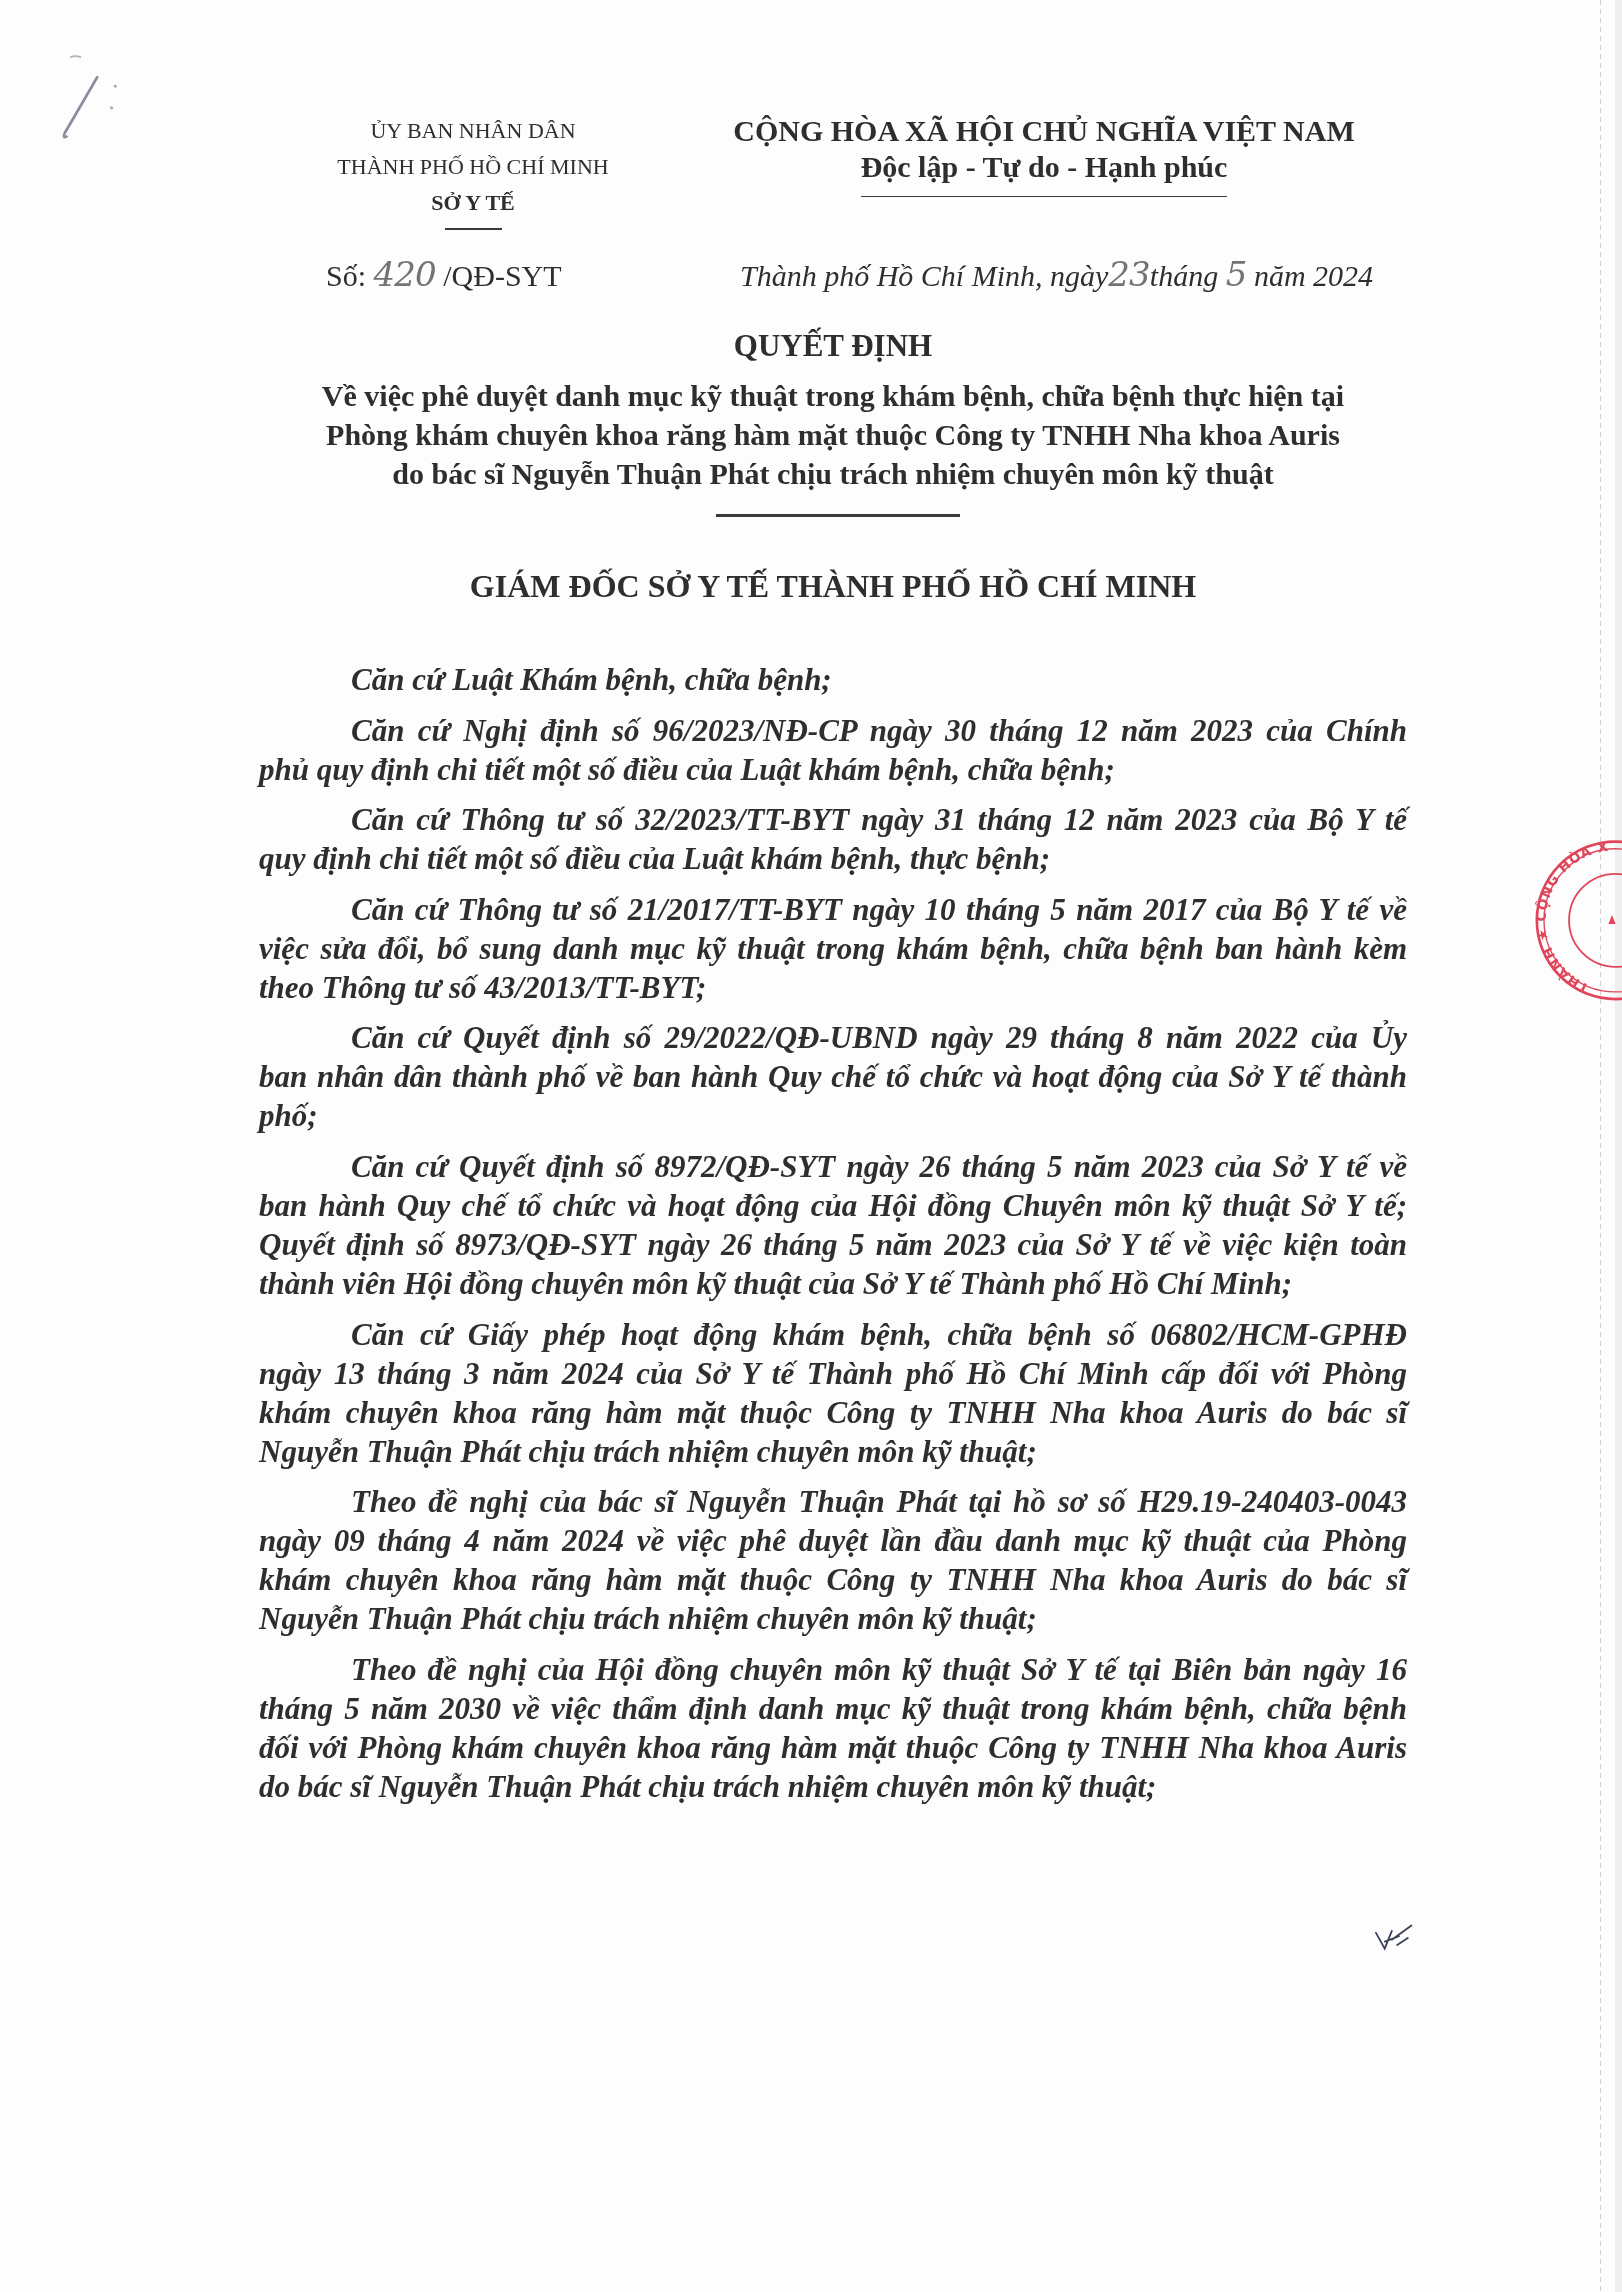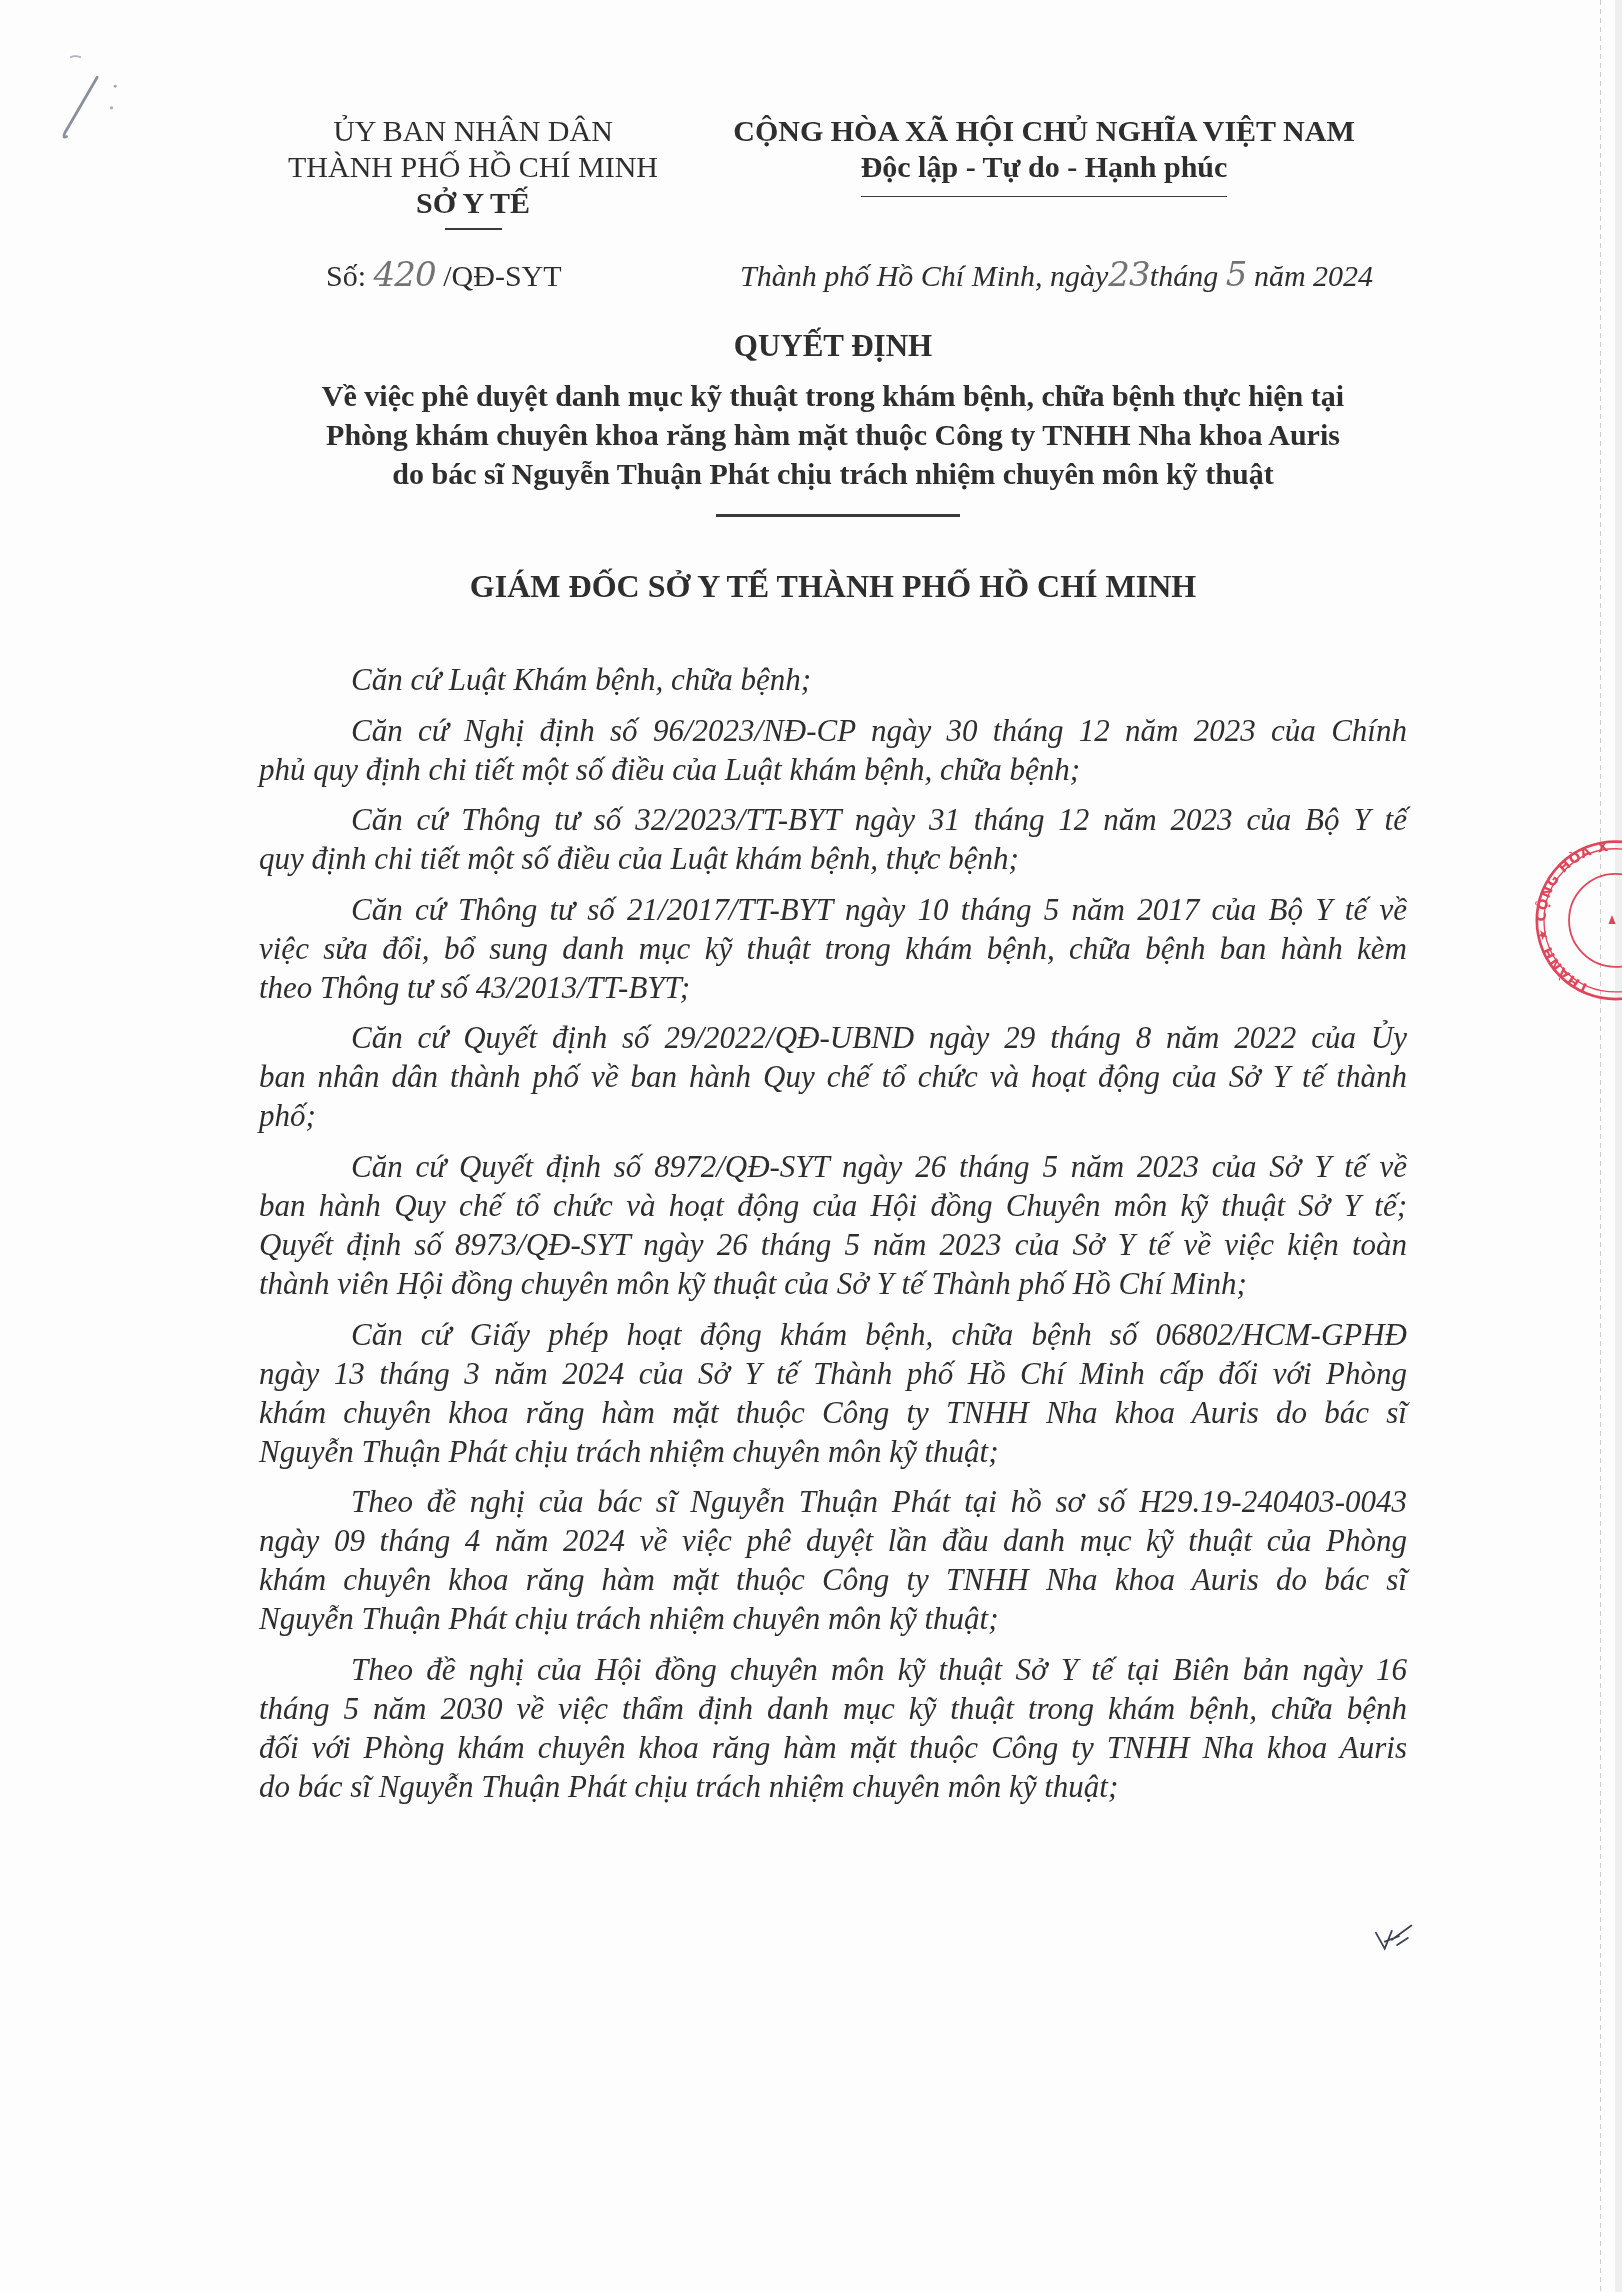--- a/index.html
+++ b/index.html
@@ -7,40 +7,40 @@
     width: 1623px; height: 2293px; position: relative; overflow: hidden;
     background: #fdfdfd; color: #2e2e2e;
     font-family: "Liberation Serif", "DejaVu Serif", serif;
   }
   .abs { position: absolute; }
   .edge-line { position: absolute; left: 1600px; top: 0; width: 0.9px; height: 2293px;
     background: repeating-linear-gradient(to bottom, #b9b9b9 0 5.4px, transparent 5.4px 9px); opacity: .7; }
   .edge-strip { position: absolute; left: 1615px; top: 0; width: 8px; height: 2293px; background: #efefef; }
 
   
-  .hdr-left { left: 258px; top: 113px; width: 430px; text-align: center; font-size: 30px; line-height: 36px; }
+  .hdr-left { left: 258px; top: 113px; width: 430px; text-align: center; font-size: 22px; line-height: 36px; }
   .hdr-left .agency { font-weight: bold; }
   .hdr-left .rule { width: 57px; height: 1.8px; background: #3a3a3a; margin: 7.2px auto 0; }
   .hdr-right { left: 699px; top: 113px; width: 690px; text-align: center; font-size: 30px; line-height: 36px; font-weight: bold; }
   .hdr-right .motto { display: inline-block; padding-bottom: 11px; border-bottom: 1.8px solid #3a3a3a; }
 
   .docno { left: 326px; top: 256px; font-size: 30px; line-height: 36px; white-space: nowrap; }
   .hand { font-family: "DejaVu Serif", serif; font-style: italic; color: #737373; font-size: 34px; letter-spacing: -0.9px; }
   .dateline { left: 740px; top: 256px; width: 694px; font-size: 30px; line-height: 36px; font-style: italic; white-space: nowrap; }
 
   .title { left: 0; width: 1666px; text-align: center; font-weight: bold; }
   .t-main { top: 328px; font-size: 31px; line-height: 36px; }
   .t-sub { top: 376px; font-size: 30px; line-height: 39px; }
   .t-rule { left: 716px; top: 514px; width: 244px; height: 2.7px; background: #3a3a3a; }
   .t-director { top: 568px; font-size: 32px; line-height: 36px; }
 
   
   .body { left: 259px; top: 660px; width: 1148px; font-size: 31px; line-height: 39px; font-style: italic; }
   .para { margin: 0 0 11.6px 0; }
-  .ln { display: block; white-space: nowrap; text-align: justify; text-align-last: justify; }
+  .ln { display: block; white-space: nowrap; text-align: justify; text-align-last: justify; font-weight: bold; }
   .ln.first { text-indent: 92px; }
   .ln.last { text-align: left; text-align-last: left; }
 
   .stamp { left: 1533px; top: 838px; }
   .tick { left: 1372px; top: 1922px; }
   .pen { left: 54px; top: 52px; }
 </style>
 </head>
 <body>
 

